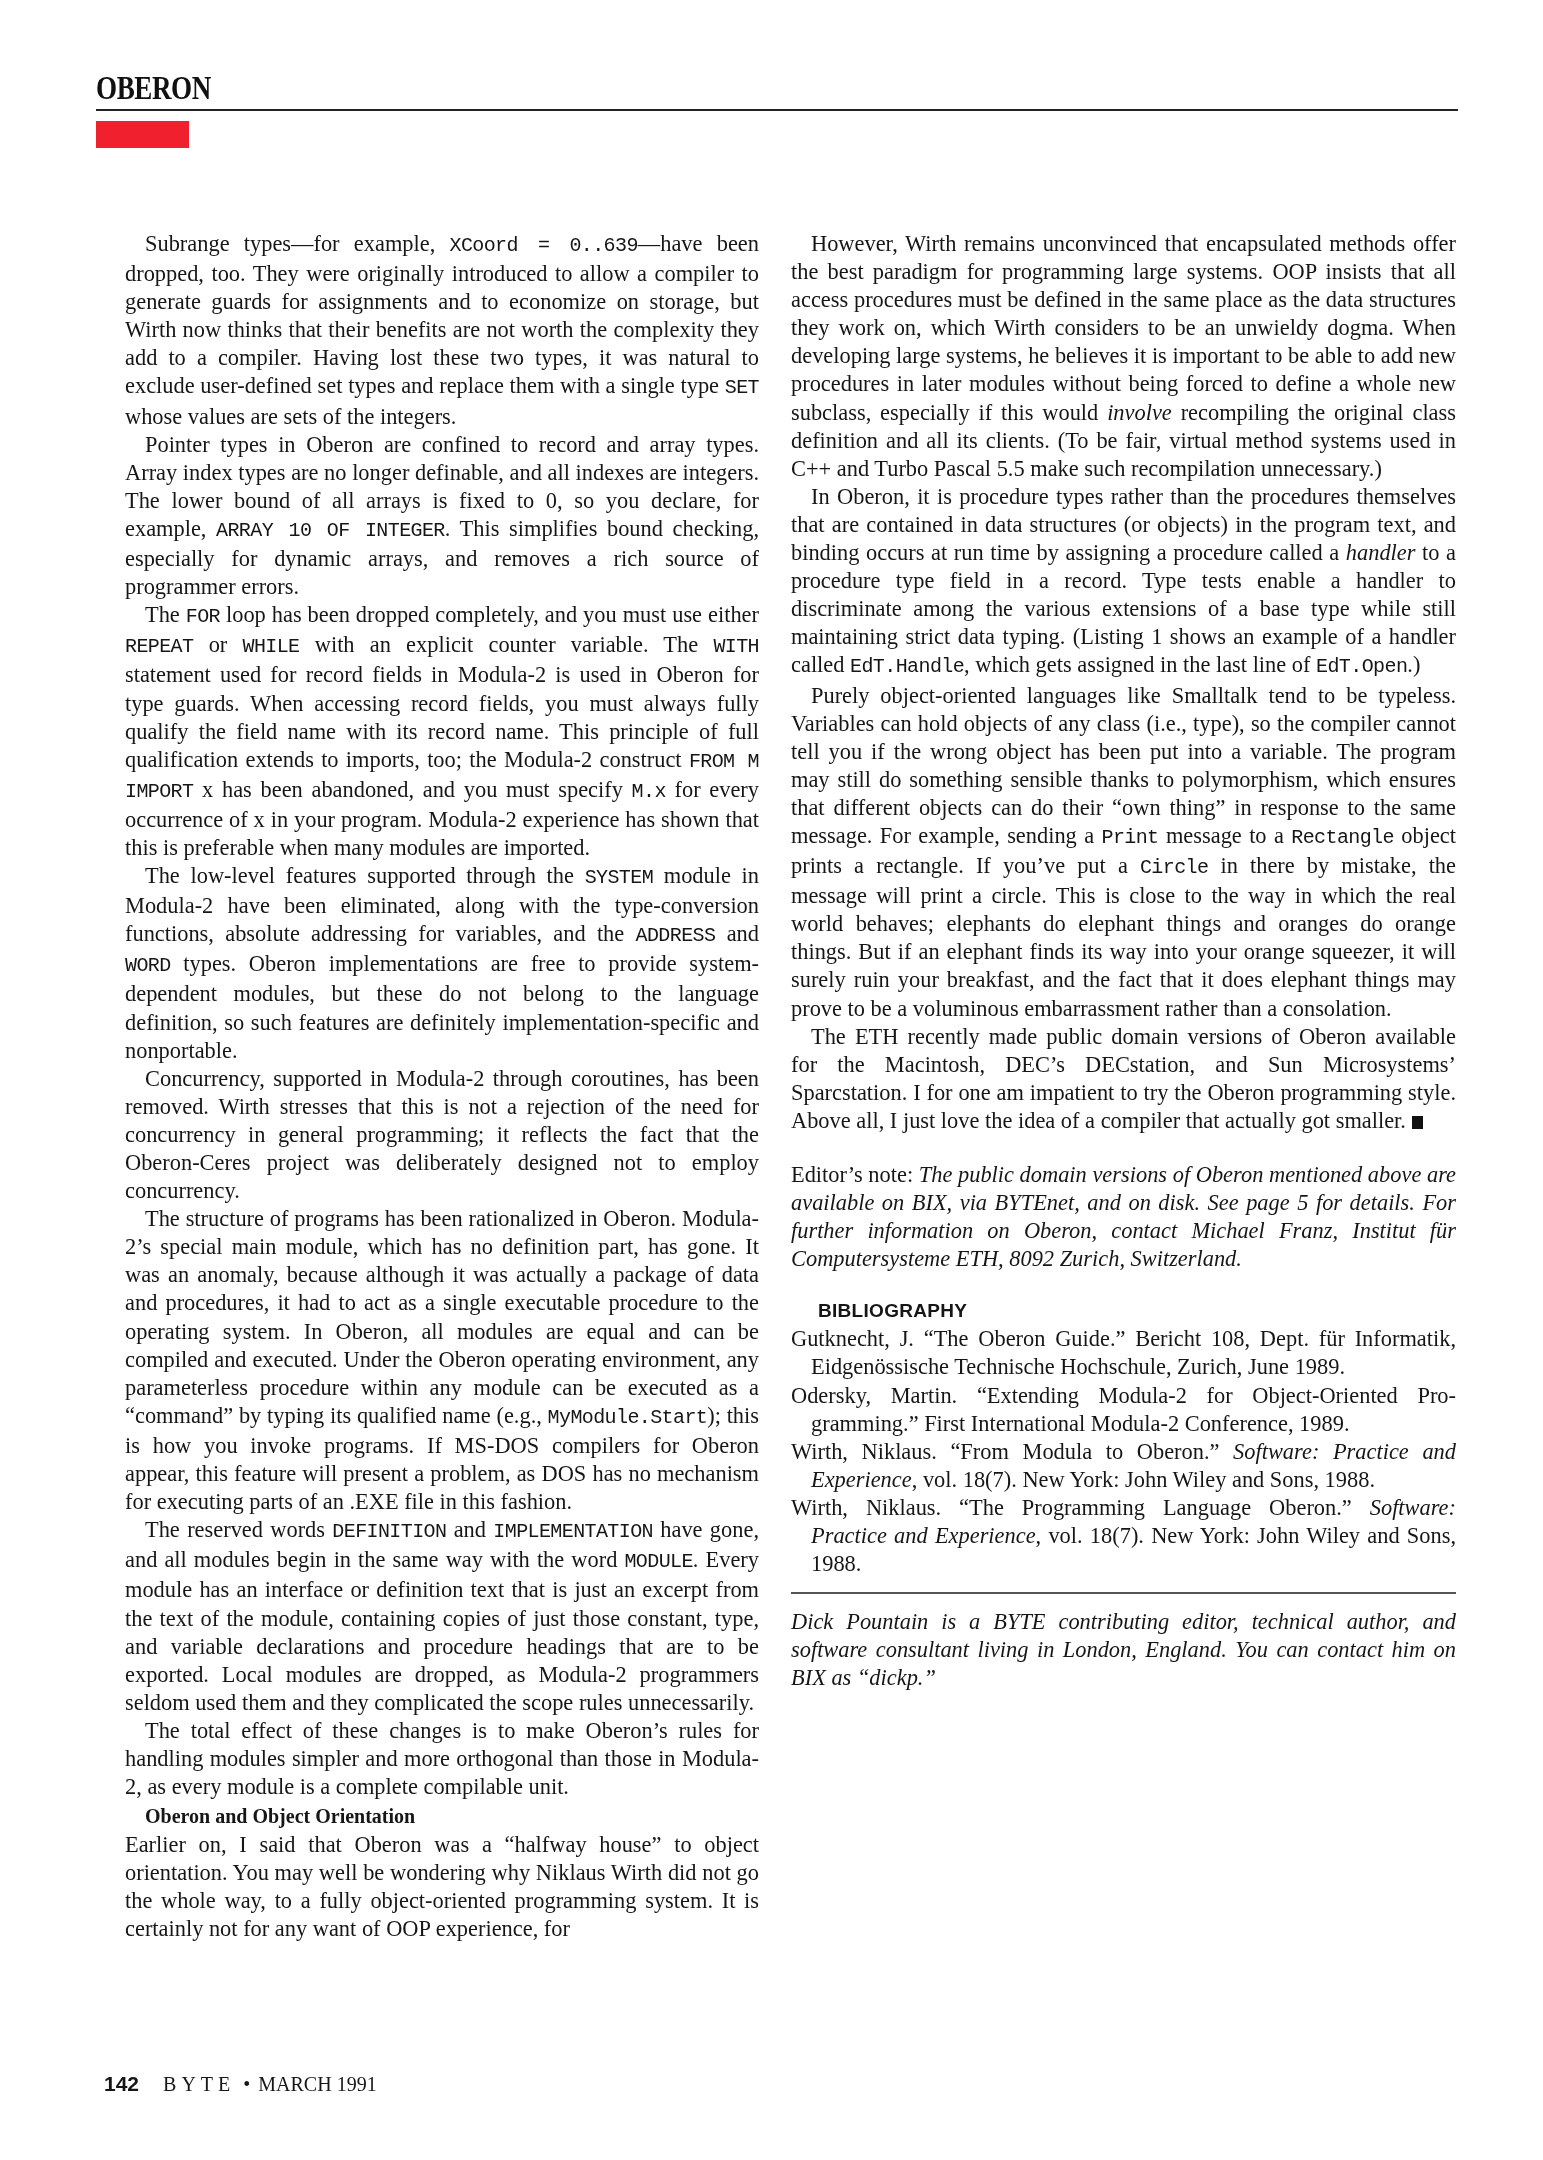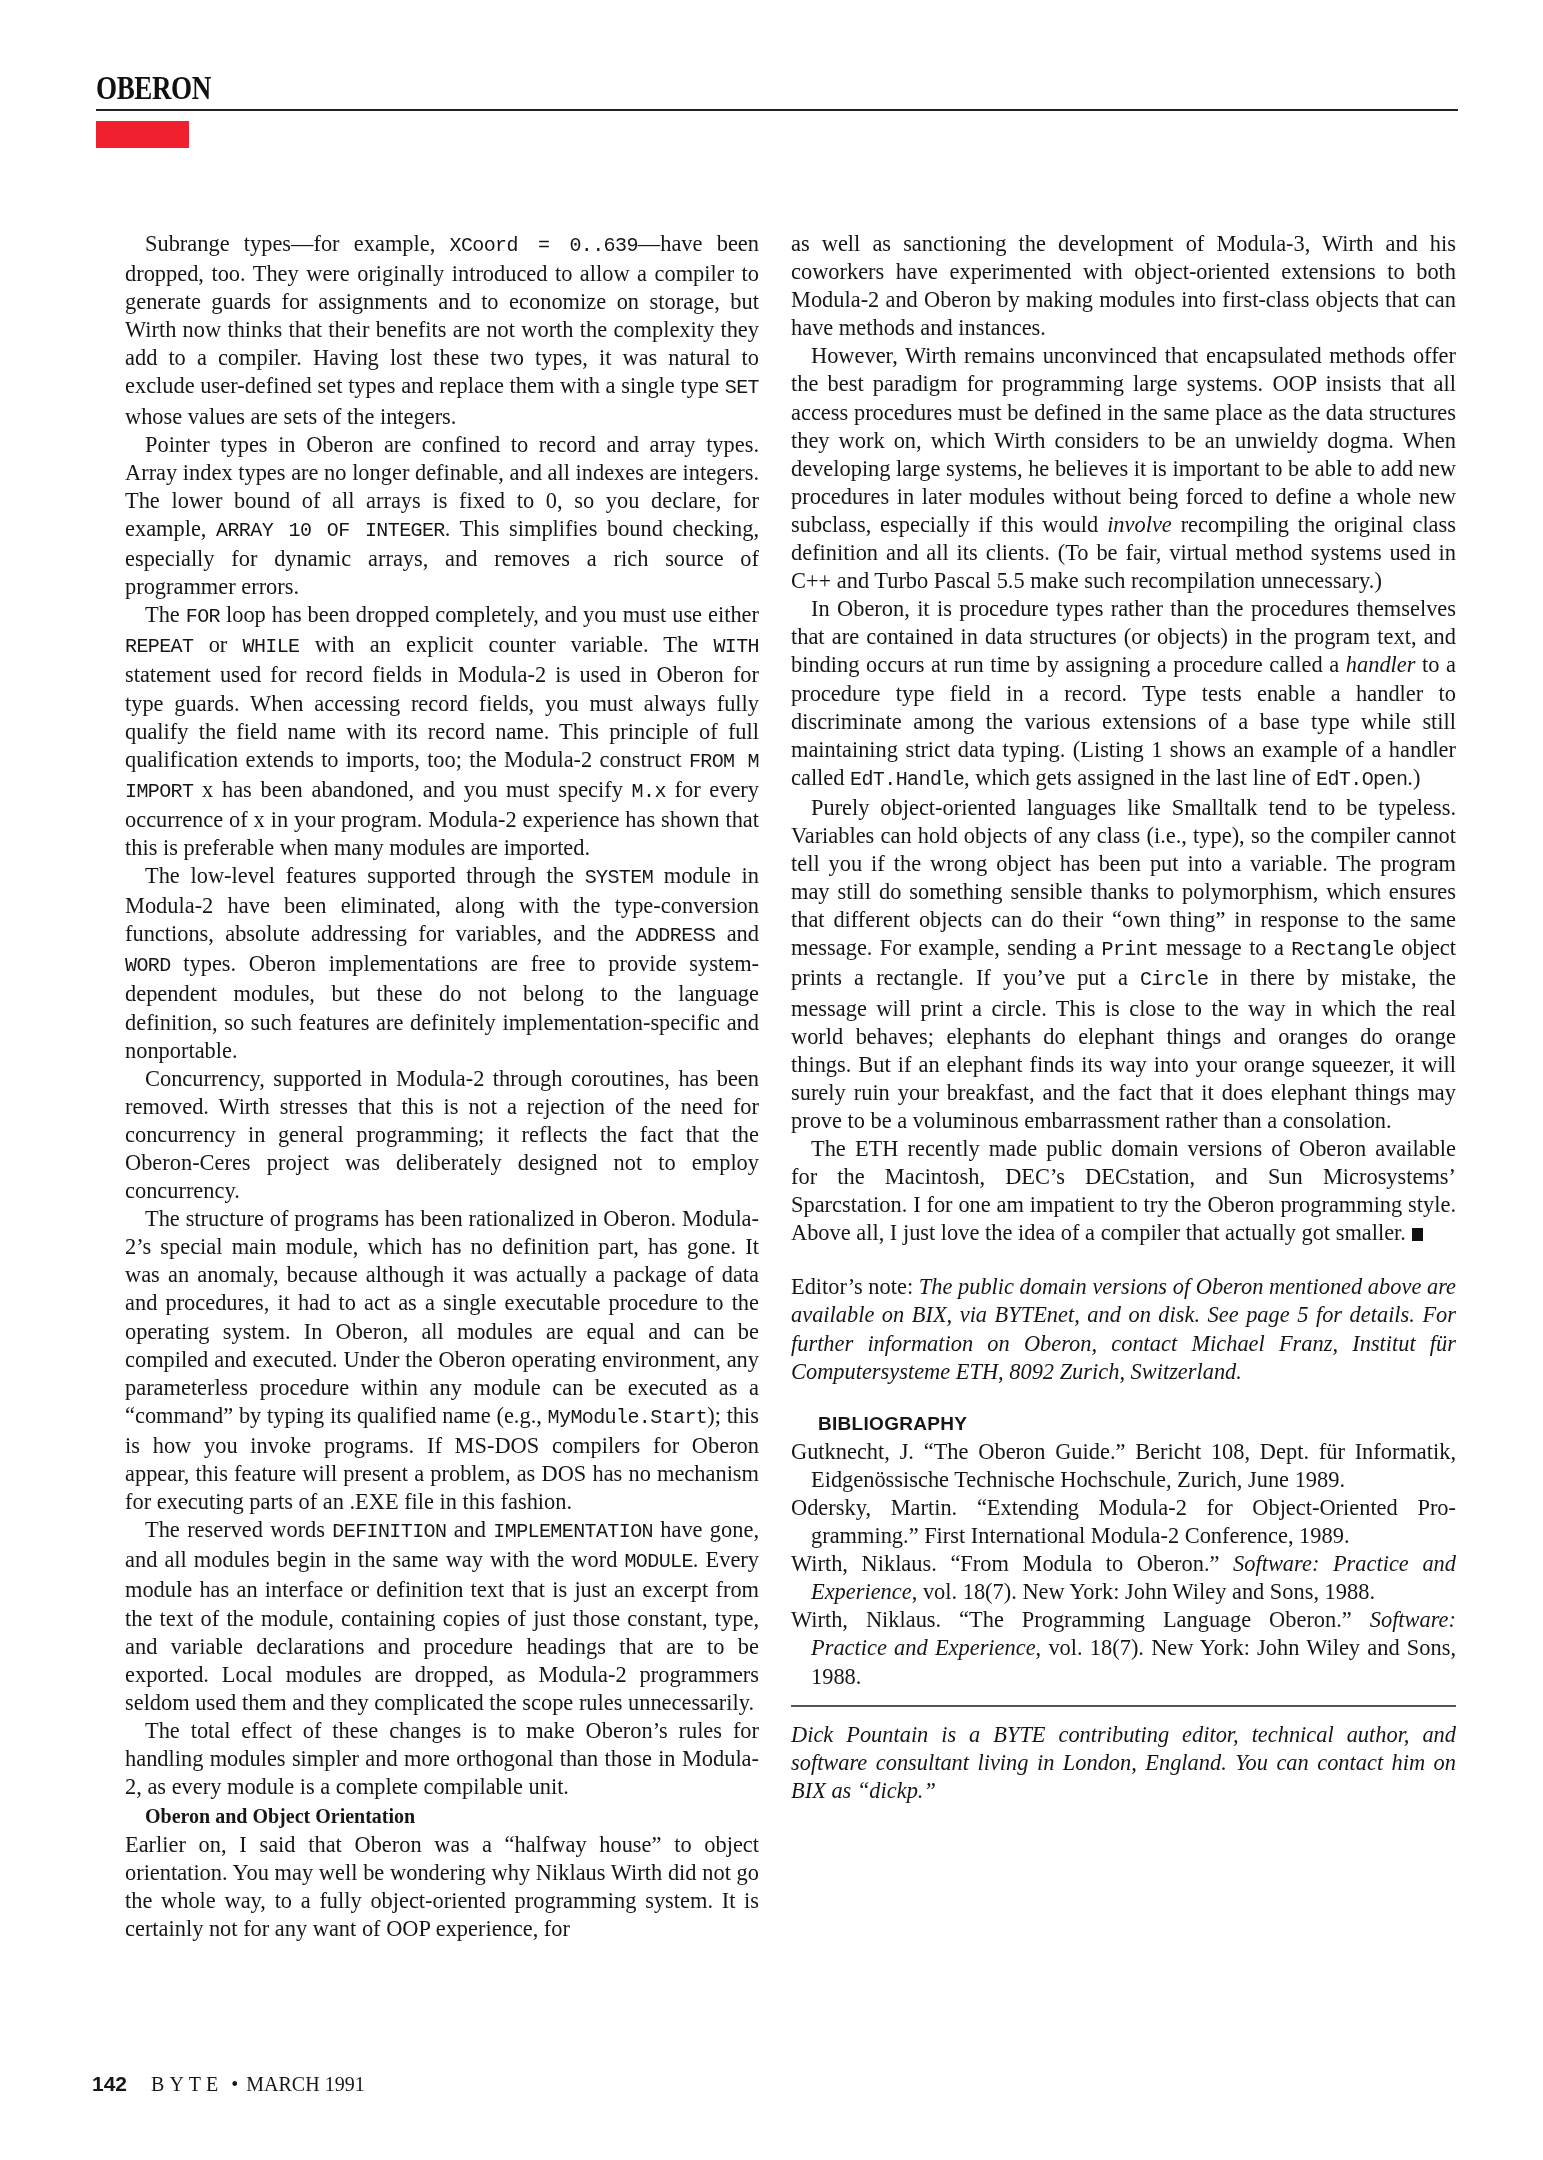--- a/index.html
+++ b/index.html
@@ -16,21 +16,21 @@
   .col p { margin: 0; text-indent: 20px; hyphens: manual; }
   .col p.noindent { text-indent: 0; }
   .mono { font-family: "Liberation Mono", "DejaVu Sans Mono", monospace; font-size: 20px; letter-spacing: -0.6px; }
   .sec-head { margin: 20px 0 0 0; font-weight: bold; font-size: 20px; line-height: 30px; text-indent: 0; }
   .endmark { display: inline-block; width: 11px; height: 13px; background: #111; margin-left: 6px; vertical-align: -1px; }
   .editor-note { margin-top: 26px !important; text-indent: 0 !important; }
   .bib-head { margin-top: 24px; font-family: "Liberation Sans", "DejaVu Sans", sans-serif; font-weight: bold; font-size: 19px; line-height: 28px; letter-spacing: 0.3px; margin-left: 27px; }
   .bib-entry { padding-left: 20px; text-indent: -20px !important; }
   .bio-rule { height: 2px; background: #555; margin: 14px 0 14px 0; }
   .bio { font-style: italic; text-indent: 0 !important; }
-  .footer { position: absolute; left: 92px; top: 2072px; font-size: 20px; }
+  .footer { position: absolute; left: 104px; top: 2072px; font-size: 20px; }
   .footer .pnum { font-family: "Liberation Sans", "DejaVu Sans", sans-serif; font-weight: bold; font-size: 21px; margin-right: 24px; }
   .footer .mag { letter-spacing: 5px; }
   .footer .sep { margin: 0 8px; }
   i { font-style: italic; }
 </style>
 </head>
 <body>
 
 <div class="page">
 
@@ -54,21 +54,20 @@
     <p><span>The reserved words </span><span class="mono">DEFINITION</span><span> and </span><span class="mono">IMPLEMENTATION</span><span> have gone, and all modules begin in the same way with the word </span><span class="mono">MODULE</span><span>. Every module has an interface or definition text that is just an excerpt from the text of the module, containing copies of just those constant, type, and variable declarations and procedure headings that are to be exported. Local modules are dropped, as Modula-2 programmers seldom used them and they compli­cated the scope rules unnecessarily.</span></p>
 
     <p>The total effect of these changes is to make Oberon’s rules for handling modules simpler and more orthogonal than those in Modula-2, as every module is a complete compilable unit.</p>
 
     <p class="sec-head">Oberon and Object Orientation</p>
 
     <p class="noindent">Earlier on, I said that Oberon was a “halfway house” to object orientation. You may well be wondering why Niklaus Wirth did not go the whole way, to a fully object-oriented programming system. It is certainly not for any want of OOP experience, for</p>
   </div>
 
   <div class="col col-right">
-    <p class="noindent">as well as sanctioning the development of Modula-3, Wirth and his coworkers have experimented with object-oriented exten­sions to both Modula-2 and Oberon by making modules into first-class objects that can have methods and instances.</p>
 
     <p><span>However, Wirth remains unconvinced that encapsulated methods offer the best paradigm for programming large sys­tems. OOP insists that all access procedures must be defined in the same place as the data structures they work on, which Wirth considers to be an unwieldy dogma. When developing large systems, he believes it is important to be able to add new procedures in later modules without being forced to define a whole new subclass, especially if this would </span><i>involve</i><span> recompil­ing the original class definition and all its clients. (To be fair, virtual method systems used in C++ and Turbo Pascal 5.5 make such recompilation unnecessary.)</span></p>
 
     <p><span>In Oberon, it is procedure types rather than the procedures themselves that are contained in data structures (or objects) in the program text, and binding occurs at run time by assigning a procedure called a </span><i>handler</i><span> to a procedure type field in a record. Type tests enable a handler to discriminate among the various extensions of a base type while still maintaining strict data typing. (Listing 1 shows an example of a handler called </span><span class="mono">EdT.Handle</span><span>, which gets assigned in the last line of </span><span class="mono">EdT.Open</span><span>.)</span></p>
 
     <p><span>Purely object-oriented languages like Smalltalk tend to be typeless. Variables can hold objects of any class (i.e., type), so the compiler cannot tell you if the wrong object has been put into a variable. The program may still do something sensible thanks to polymorphism, which ensures that different objects can do their “own thing” in response to the same message. For example, sending a </span><span class="mono">Print</span><span> message to a </span><span class="mono">Rectangle</span><span> object prints a rectangle. If you’ve put a </span><span class="mono">Circle</span><span> in there by mistake, the message will print a circle. This is close to the way in which the real world behaves; elephants do elephant things and or­anges do orange things. But if an elephant finds its way into your orange squeezer, it will surely ruin your breakfast, and the fact that it does elephant things may prove to be a volumi­nous embarrassment rather than a consolation.</span></p>
 
     <p><span>The ETH recently made public domain versions of Oberon available for the Macintosh, DEC’s DECstation, and Sun Mi­crosystems’ Sparcstation. I for one am impatient to try the Oberon programming style. Above all, I just love the idea of a compiler that actually got smaller.</span><span class="endmark"></span></p>
 
     <p class="editor-note"><span>Editor’s note: </span><i>The public domain versions of Oberon mentioned above are available on BIX, via BYTEnet, and on disk. See page 5 for details. For further information on Oberon, contact Mi­chael Franz, Institut für Computersysteme ETH, 8092 Zurich, Switzerland.</i></p>

